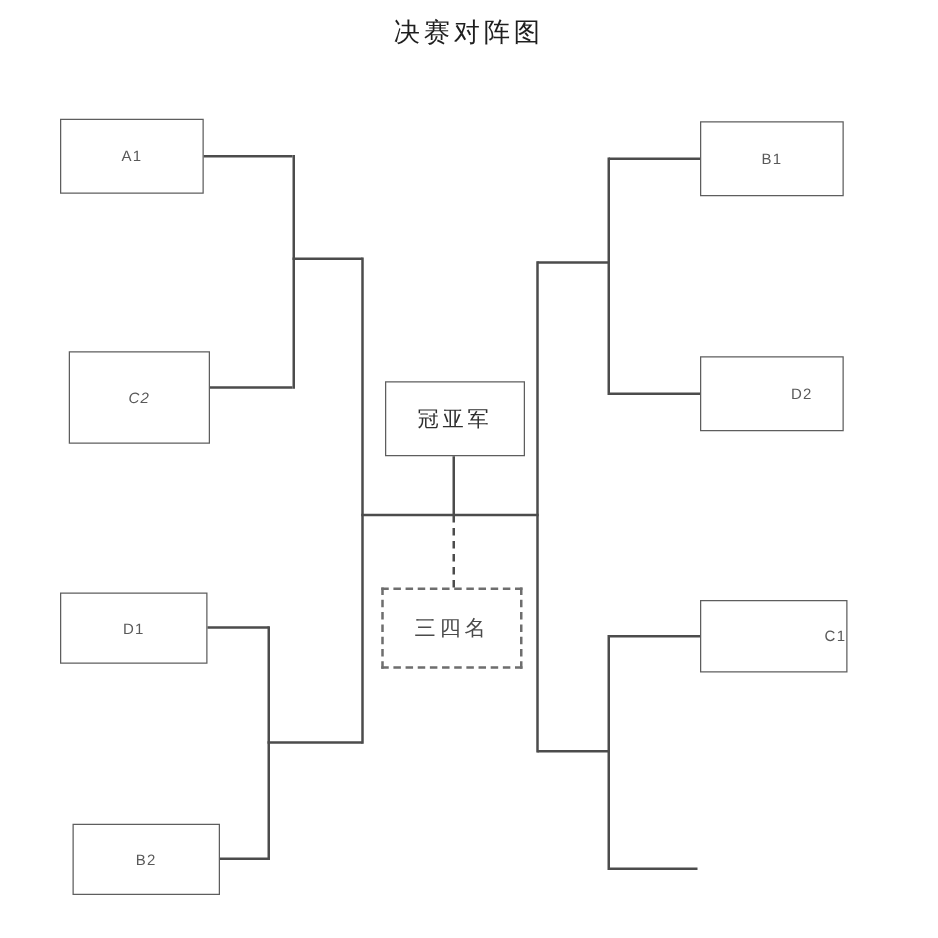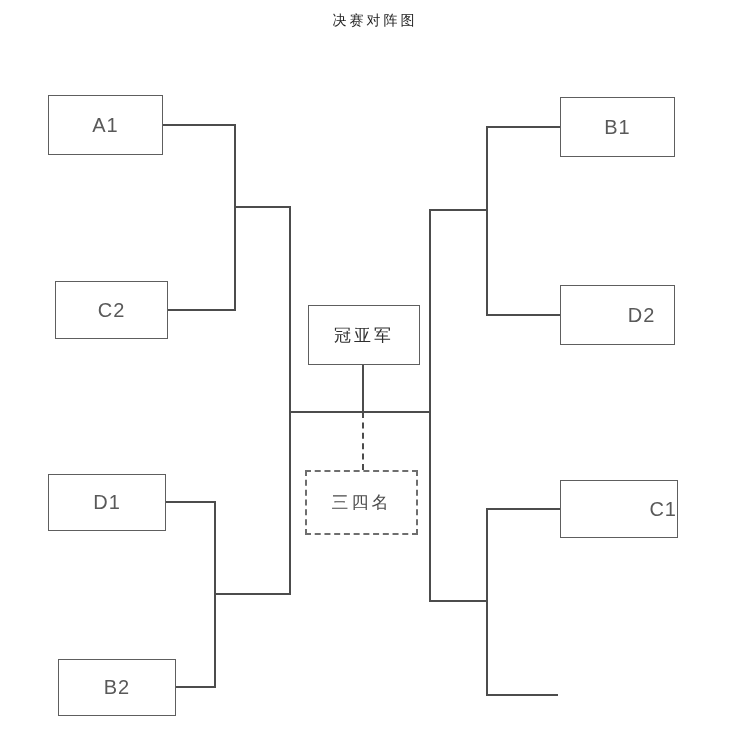--- a/index.html
+++ b/index.html
@@ -15,33 +15,33 @@
     font-family: "Liberation Sans", sans-serif;
     overflow: hidden;
   }
   .title {
     position: absolute;
     top: 12px;
     left: 0;
     width: 100%;
     text-align: center;
     font-family: "Liberation Serif", serif;
-    font-size: 14px;
+    font-size: 21px;
     letter-spacing: 3px;
     color: #1f1f1f;
   }
   .box {
     position: absolute;
     box-sizing: border-box;
     border: 1px solid #5e5e5e;
     background: #ffffff;
     display: flex;
     align-items: center;
     justify-content: center;
-    font-size: 20px;
+    font-size: 12px;
     color: #595959;
     letter-spacing: 1px;
   }
   .box.cn {
     font-family: "Liberation Serif", serif;
     font-size: 17px;
     color: #2e2e2e;
     letter-spacing: 3px;
   }
   .box.dashed {
@@ -59,21 +59,21 @@
     background: #4c4c4c;
   }
   .vdash {
     position: absolute;
     width: 0;
     border-left: 2px dashed #4c4c4c;
   }
 
   
   .b-a1 { left: 48px;  top: 95px;  width: 115px; height: 60px; }
-  .b-c2 { left: 55px;  top: 281px; width: 113px; height: 58px; }
+  .b-c2 { left: 55px;  top: 281px; width: 113px; height: 74px; font-style: italic; }
   .b-d1 { left: 48px;  top: 474px; width: 118px; height: 57px; text-align: right; }
   .b-b2 { left: 58px;  top: 659px; width: 118px; height: 57px; text-align: right; }
   .b-b1 { left: 560px; top: 97px;  width: 115px; height: 60px; align-items: center; }
   .b-d2 { left: 560px; top: 285px; width: 115px; height: 60px; padding-left: 48px; }
   .b-c1 { left: 560px; top: 480px; width: 118px; height: 58px; justify-content: flex-end; }
   .b-a2 { left: 558px; top: 665px; width: 120px; height: 60px; }
   .b-final { left: 308px; top: 305px; width: 112px; height: 60px; }
   .b-third { left: 305px; top: 470px; width: 113px; height: 65px; }
 
   

